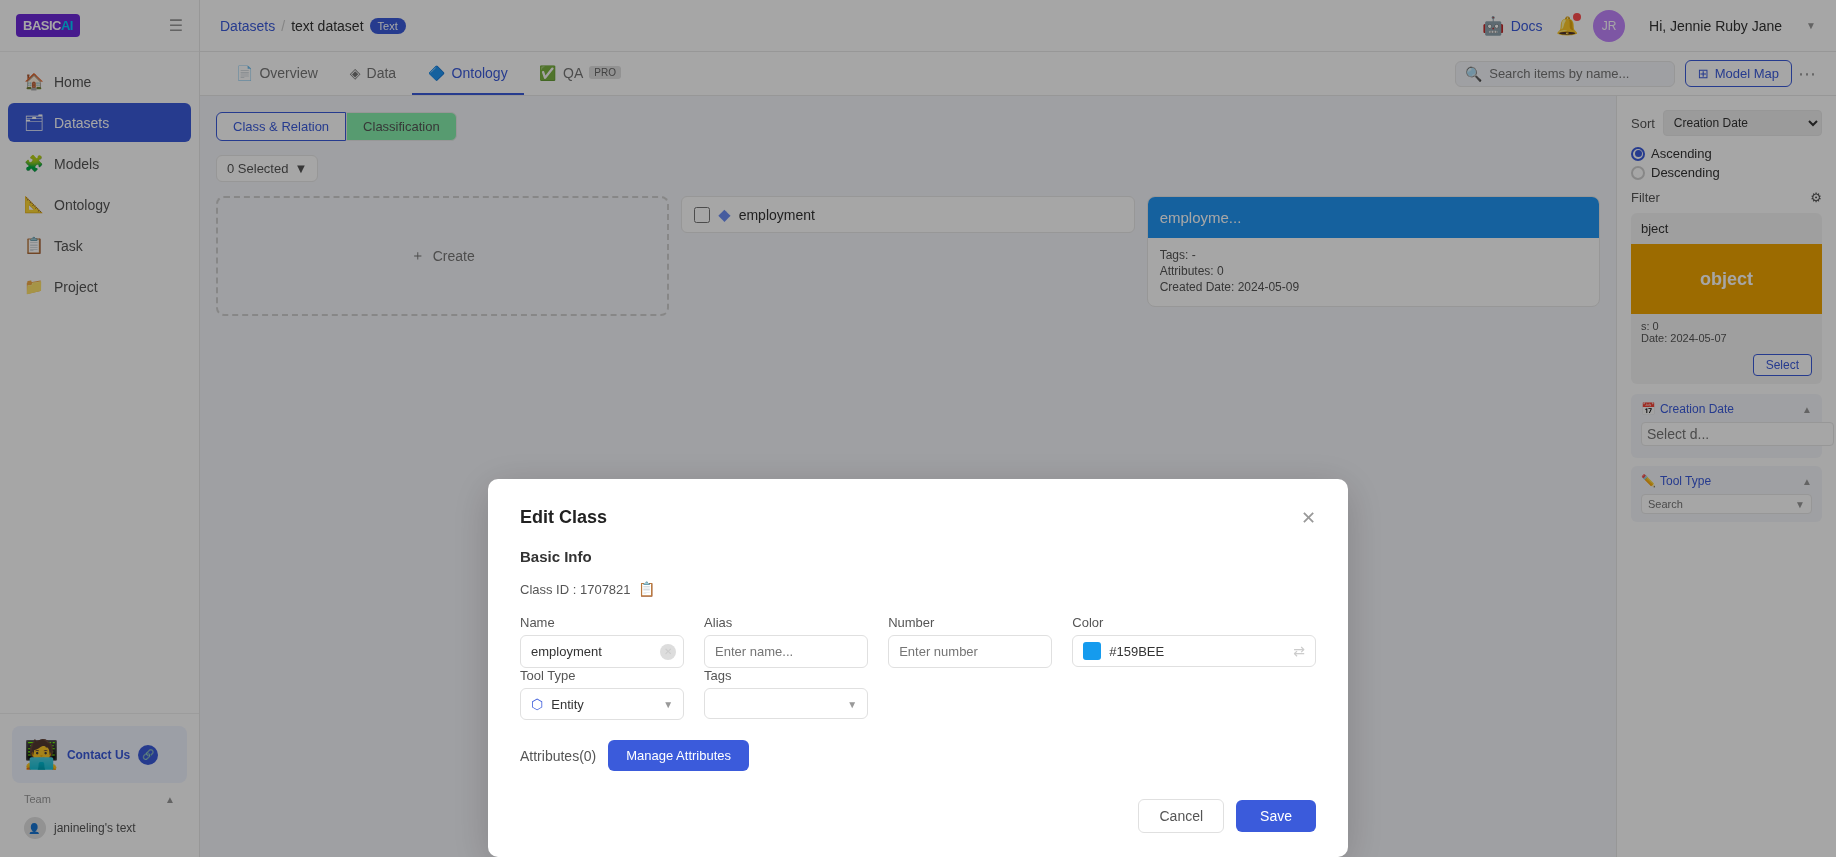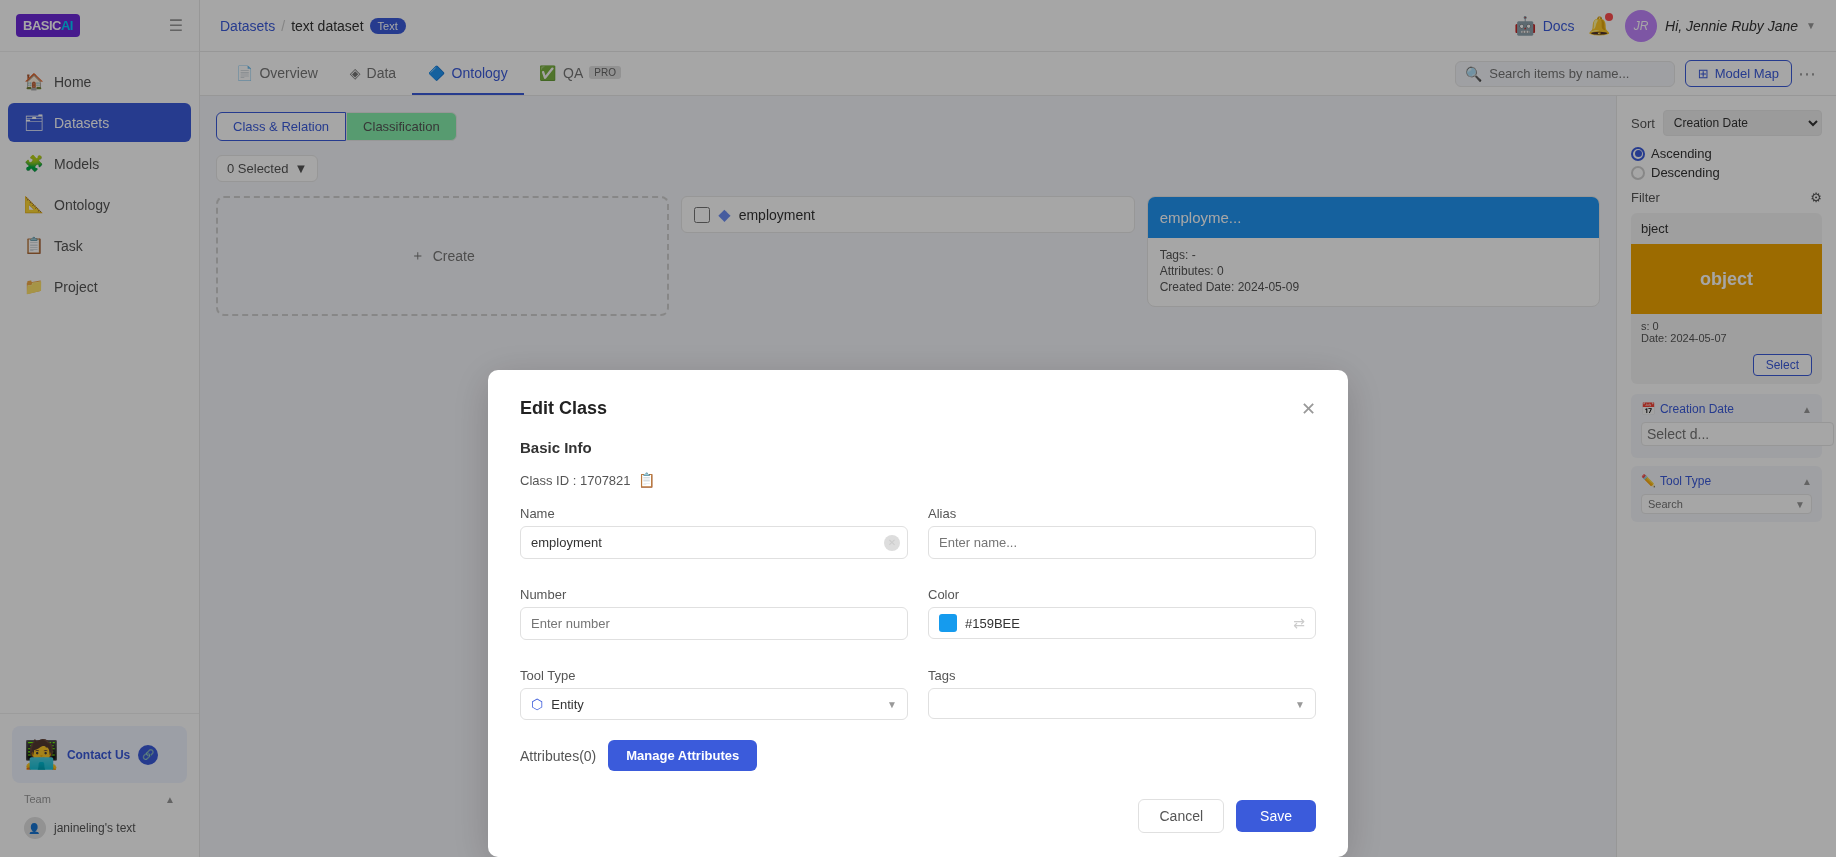--- a/index.html
+++ b/index.html
@@ -37,21 +37,21 @@
     .topbar { background: #fff; border-bottom: 1px solid #e8e8e8; padding: 0 20px; height: 52px; display: flex; align-items: center; justify-content: space-between; }
     .breadcrumb { display: flex; align-items: center; gap: 6px; font-size: 14px; color: #555; }
     .breadcrumb-link { color: #3b5bdb; cursor: pointer; }
     .breadcrumb-sep { color: #ccc; }
     .breadcrumb-current { font-weight: 500; color: #333; }
     .breadcrumb-badge { background: #3b5bdb; color: #fff; font-size: 11px; padding: 2px 8px; border-radius: 10px; }
     .topbar-actions { display: flex; align-items: center; gap: 14px; }
     .docs-btn { display: flex; align-items: center; gap: 6px; color: #3b5bdb; cursor: pointer; font-size: 14px; font-weight: 500; }
     .bell-icon { position: relative; font-size: 18px; cursor: pointer; color: #555; }
     .bell-dot { position: absolute; top: -2px; right: -2px; width: 8px; height: 8px; background: #ff4d4f; border-radius: 50%; }
-    .user-info { display: flex; align-items: center; gap: 8px; cursor: pointer; font-style: italic; }
+    .user-info { display: flex; align-items: center; gap: 24px; cursor: pointer; }
     .user-avatar { width: 32px; height: 32px; background: #c084fc; border-radius: 50%; display: flex; align-items: center; justify-content: center; font-size: 12px; color: #fff; overflow: hidden; }
     .user-name { font-size: 14px; color: #333; }
     .user-chevron { color: #999; font-size: 10px; }
 
     
     .subtabs { background: #fff; border-bottom: 1px solid #e8e8e8; padding: 0 20px; display: flex; align-items: center; gap: 0; height: 44px; }
     .subtab { display: flex; align-items: center; gap: 6px; padding: 0 16px; height: 100%; cursor: pointer; color: #777; border-bottom: 2px solid transparent; font-size: 14px; }
     .subtab.active { color: #3b5bdb; border-bottom-color: #3b5bdb; font-weight: 500; }
     .subtab-icon { font-size: 14px; }
     .subtab-badge { background: #e0e0e0; color: #666; font-size: 10px; padding: 1px 5px; border-radius: 3px; }
@@ -121,38 +121,38 @@
     .overlay { position: absolute; top: 0; left: 0; width: 100%; height: 100%; background: rgba(0,0,0,0.35); z-index: 100; display: flex; align-items: flex-end; justify-content: center; }
 
     
     .modal { background: #fff; border-radius: 10px; width: 860px; max-width: 95%; box-shadow: 0 8px 40px rgba(0,0,0,0.18); position: relative; padding: 28px 32px 24px; }
     .modal-header { display: flex; align-items: center; justify-content: space-between; margin-bottom: 20px; }
     .modal-title { font-size: 18px; font-weight: 600; color: #222; }
     .modal-close { font-size: 18px; color: #999; cursor: pointer; background: none; border: none; line-height: 1; }
     .modal-section-title { font-size: 15px; font-weight: 600; color: #333; margin-bottom: 16px; }
     .class-id-row { display: flex; align-items: center; gap: 8px; font-size: 13px; color: #555; margin-bottom: 18px; }
     .copy-icon { cursor: pointer; color: #aaa; font-size: 14px; }
-    .form-grid { display: grid; grid-template-columns: 1fr 1fr; gap: 28px 20px; }
+    .form-grid { display: grid; grid-template-columns: 1fr 1fr 1fr 1fr; gap: 0 20px; }
     .form-group { display: flex; flex-direction: column; gap: 5px; }
     .form-label { font-size: 13px; color: #555; }
     .form-input { border: 1px solid #e0e0e0; border-radius: 6px; padding: 8px 10px; font-size: 13px; color: #333; outline: none; width: 100%; }
     .form-input-with-clear { position: relative; }
     .form-input-with-clear input { padding-right: 28px; }
     .clear-icon { position: absolute; right: 8px; top: 50%; transform: translateY(-50%); color: #ccc; cursor: pointer; font-size: 14px; background: #ddd; border-radius: 50%; width: 16px; height: 16px; display: flex; align-items: center; justify-content: center; font-size: 10px; }
     .color-input-wrapper { display: flex; align-items: center; border: 1px solid #e0e0e0; border-radius: 6px; padding: 6px 10px; gap: 8px; }
     .color-swatch { width: 18px; height: 18px; border-radius: 3px; background: #159BEE; flex-shrink: 0; }
     .color-text { flex: 1; font-size: 13px; color: #333; border: none; outline: none; }
     .color-shuffle { color: #ccc; cursor: pointer; font-size: 14px; display: flex; align-items: center; gap: 2px; }
     .select-icon-wrapper { display: flex; align-items: center; border: 1px solid #e0e0e0; border-radius: 6px; padding: 7px 10px; gap: 8px; position: relative; }
     .select-icon-wrapper select { border: none; outline: none; flex: 1; font-size: 13px; color: #333; appearance: none; background: transparent; cursor: pointer; }
     .entity-icon { color: #3b5bdb; font-size: 14px; }
     .select-chevron { position: absolute; right: 10px; top: 50%; transform: translateY(-50%); color: #999; font-size: 10px; pointer-events: none; }
     .attributes-row { display: flex; align-items: center; gap: 12px; margin-top: 20px; }
     .attributes-label { font-size: 14px; color: #555; }
-    .manage-attr-btn { background: #3b5bdb; color: #fff; border: none; border-radius: 6px; padding: 8px 18px; font-size: 13px; cursor: pointer; font-weight: 700; }
+    .manage-attr-btn { background: #3b5bdb; color: #fff; border: none; border-radius: 6px; padding: 8px 18px; font-size: 13px; cursor: pointer; font-weight: 400; }
     .modal-footer { display: flex; align-items: center; justify-content: flex-end; gap: 12px; margin-top: 28px; }
     .cancel-btn { background: #fff; border: 1px solid #e0e0e0; border-radius: 6px; padding: 8px 20px; font-size: 14px; cursor: pointer; color: #555; }
     .save-btn { background: #3b5bdb; color: #fff; border: none; border-radius: 6px; padding: 8px 24px; font-size: 14px; cursor: pointer; font-weight: 500; }
 
     .docs-robot { font-size: 18px; }
   </style>
 </head>
 <body>
 
 <div class="app-layout">

